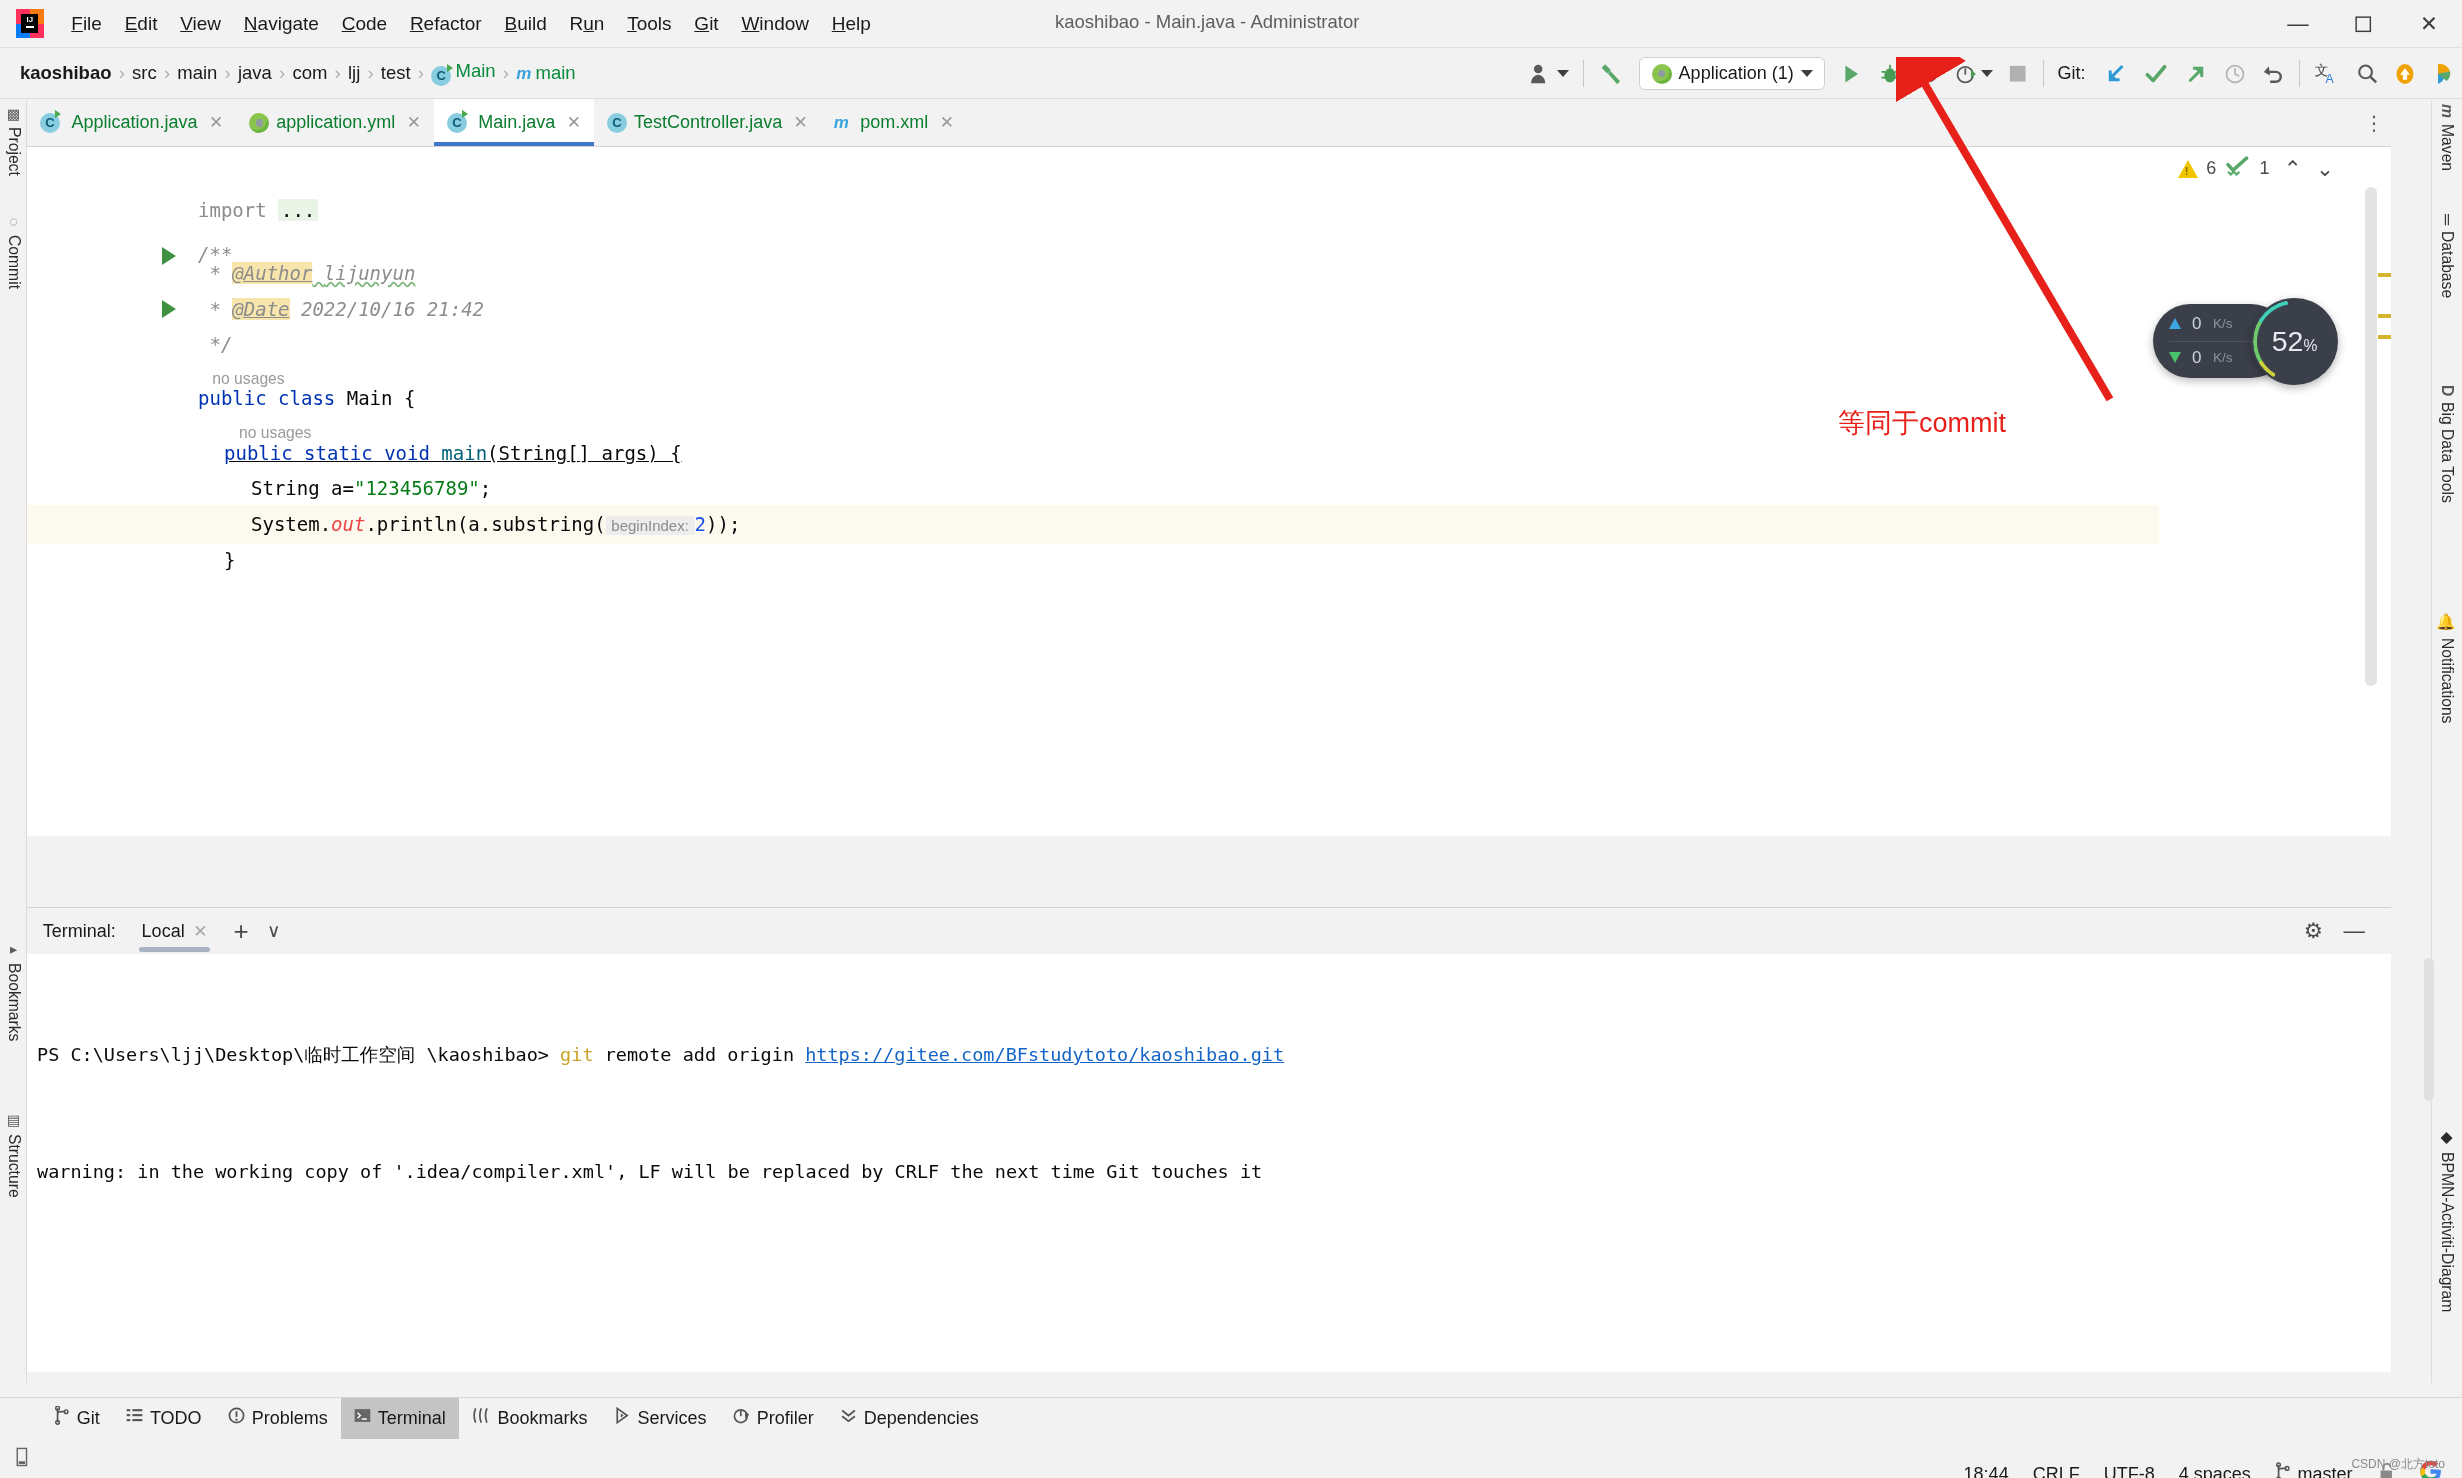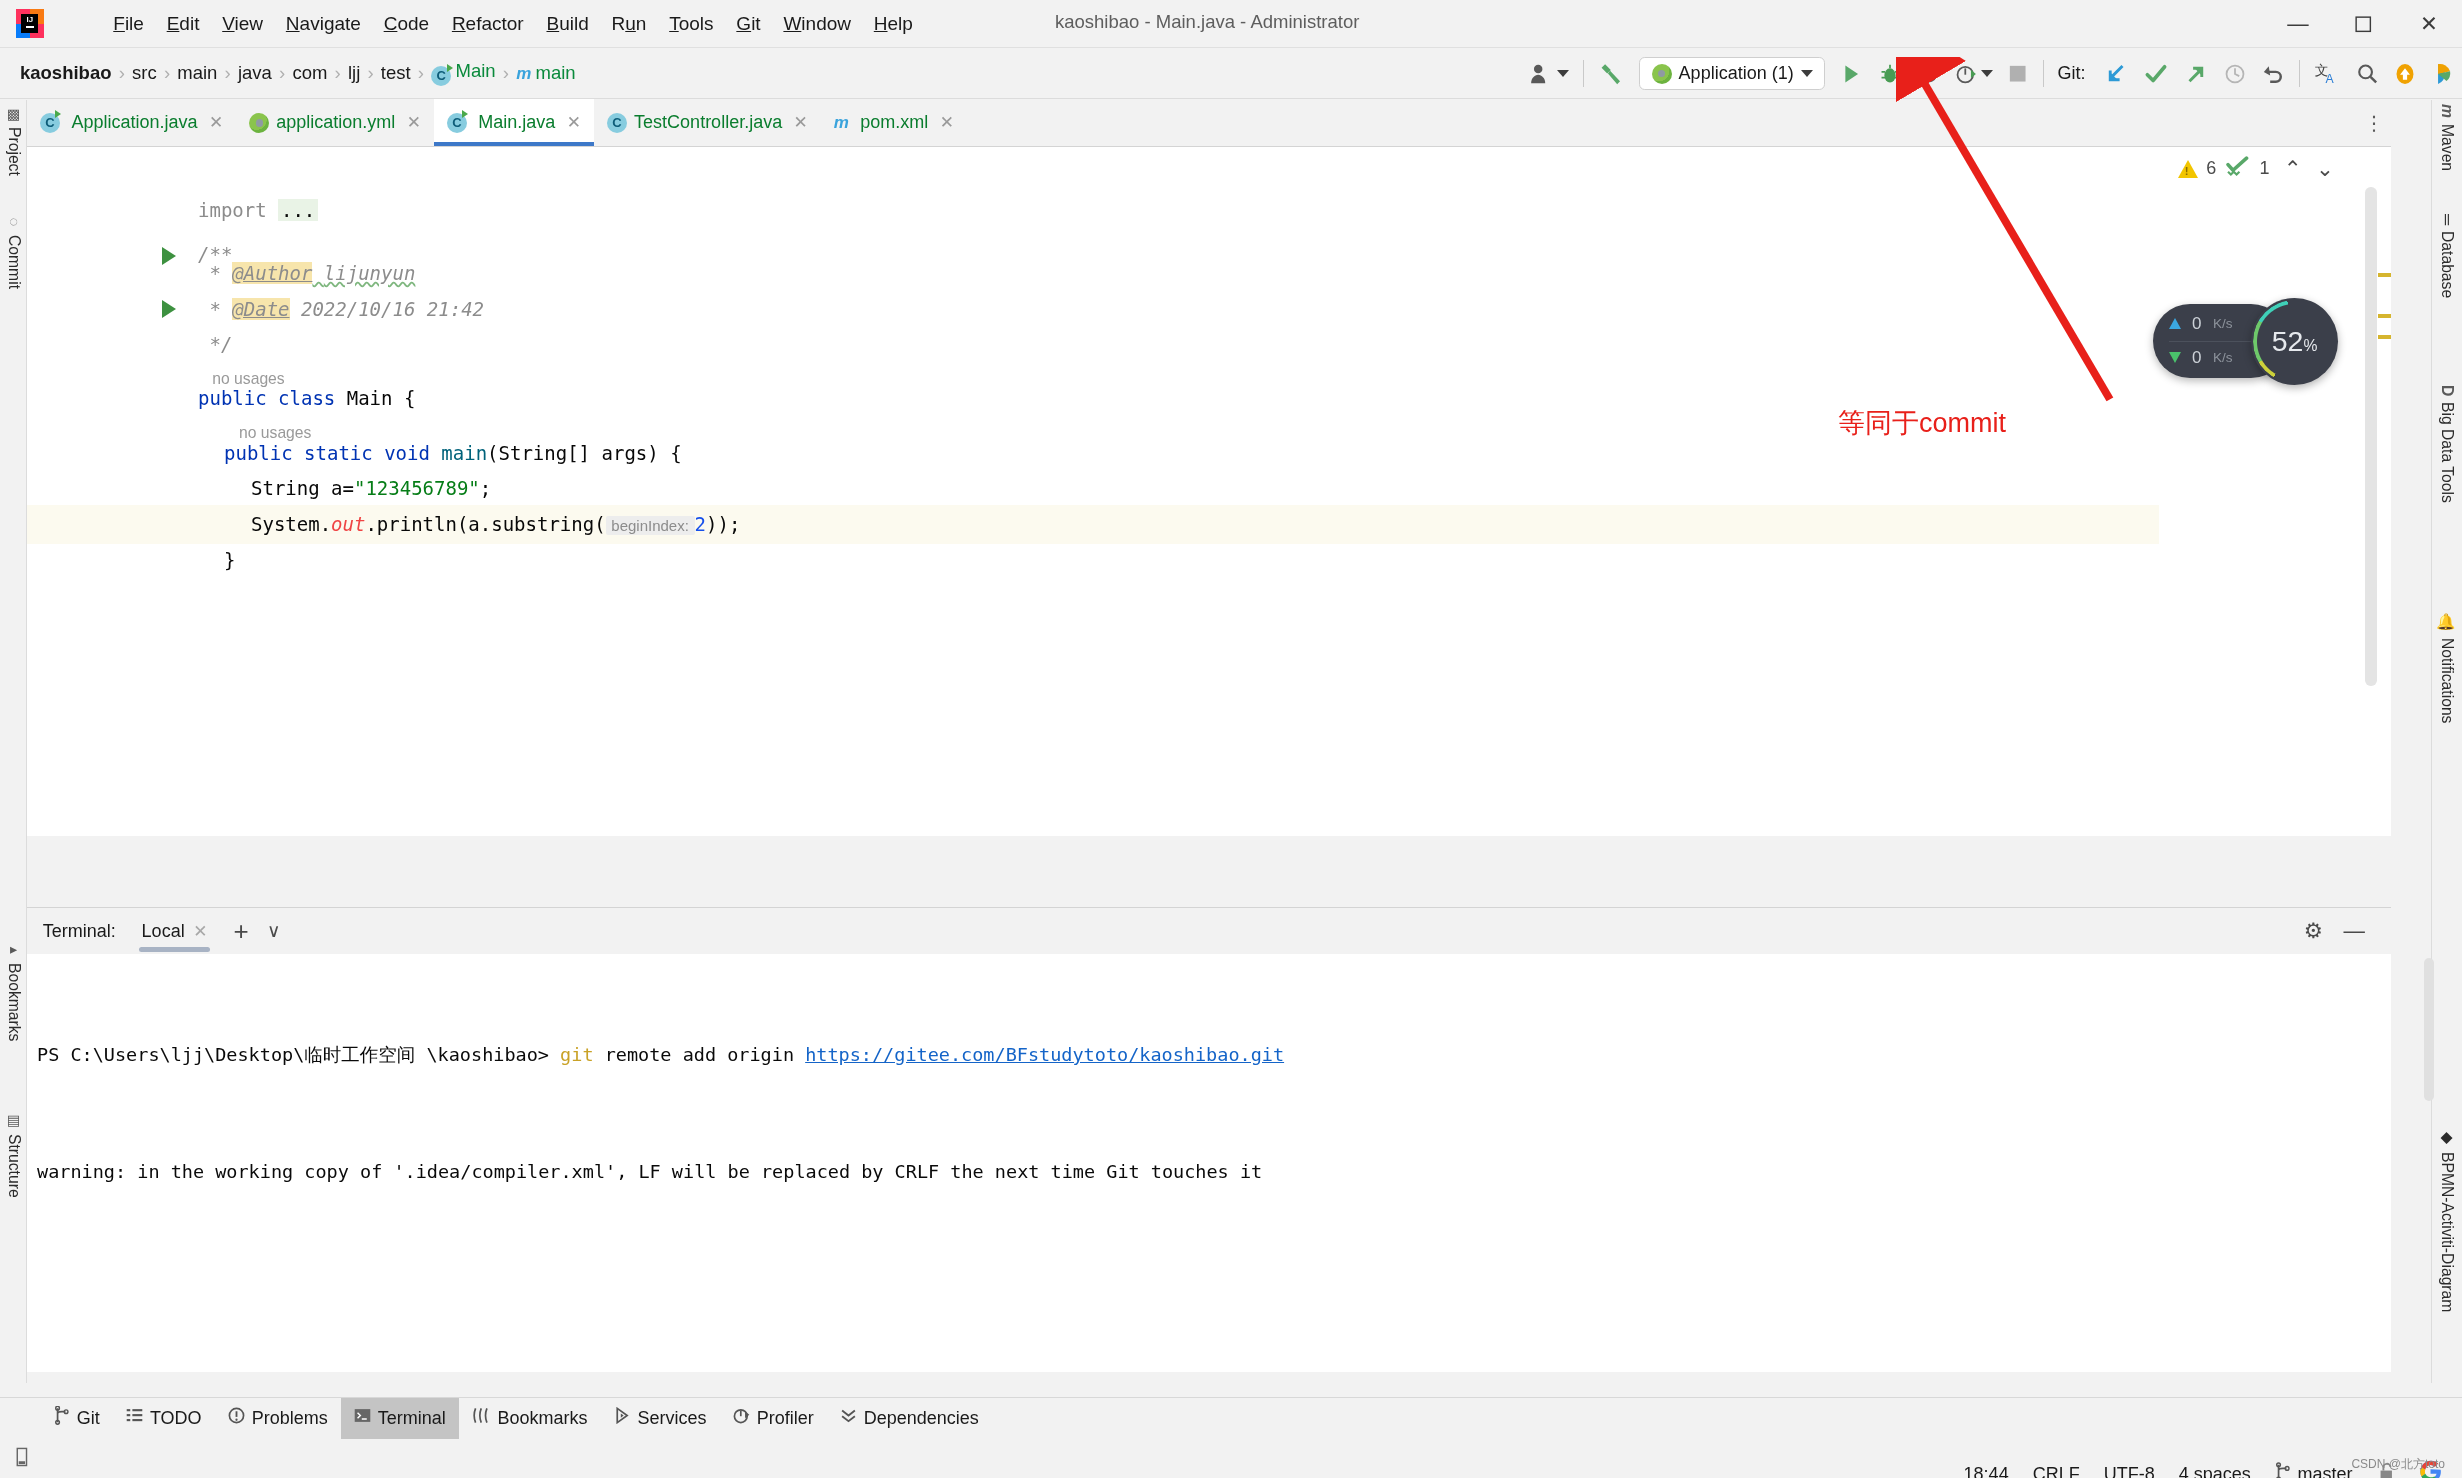--- a/index.html
+++ b/index.html
@@ -9,21 +9,20 @@
     font-family: "Liberation Sans", sans-serif;
     overflow: hidden;
   }
   #app { position: relative; width: 2462px; height: 1479px; background: #f2f2f2; }
 
   
   .titlebar {
     position: absolute; top: 0; left: 0; width: 2462px; height: 48px;
     background: #f2f2f2; display: flex; align-items: center;
     border-bottom: 0.7px solid #e0e0e0;
-    gap: 42px;
   }
   .ij-logo {
     width: 28.5px; height: 28.5px; margin-left: 15.7px; margin-right: 15.7px;
     position: relative; flex: none;
   }
   .ij-logo .q { position: absolute; width: 14.3px; height: 14.3px; }
   .ij-logo .q1 { left:0; top:0; background:#fe315d; }
   .ij-logo .q2 { left:14.3px; top:0; background:#f97a12; }
   .ij-logo .q3 { left:0; top:14.3px; background:#087cfa; }
   .ij-logo .q4 { left:14.3px; top:14.3px; background:#fe315d; }
@@ -527,21 +526,21 @@
 
     <div class="code">
       <div class="ln" style="top:44px;"><span class="cmt" style="font-style:normal">import</span> <span class="foldimp">...</span></div>
       <div class="ln" style="top:88px;"><span class="cmt">/**</span></div>
       <div class="ln" style="top:107px;"><span class="cmt"> * </span><span class="annot">@Author</span><span class="cmt squig"> </span><span class="cmt squig">lijunyun</span></div>
       <div class="ln" style="top:143px;"><span class="cmt"> * </span><span class="annot">@Date</span><span class="cmt"> </span><span class="cmt">2022/10/16 21:42</span></div>
       <div class="ln" style="top:178px;"><span class="cmt"> </span><span class="cmt">*/</span></div>
       <div class="ln" style="top:211px;"><span class="usage" style="margin-left:14.3px">no usages</span></div>
       <div class="ln" style="top:232px;"><span class="kw">public class </span><span>Main {</span></div>
       <div class="ln" style="top:265px;"><span class="usage" style="margin-left:41px">no usages</span></div>
-      <div class="ln" style="top:287px;"><span style="margin-left:26px"></span><span class="kw">public static void </span><span class="meth">main</span><span>(String[] args) {</span></div>
+      <div class="ln" style="top:287px;text-decoration:underline;"><span style="margin-left:26px"></span><span class="kw">public static void </span><span class="meth">main</span><span>(String[] args) {</span></div>
       <div class="ln" style="top:322px;"><span style="margin-left:53px"></span><span>String a=</span><span class="str">"123456789"</span><span>;</span></div>
       <div class="ln hl" style="top:358px;"><span style="margin-left:53px"></span><span>System.</span><span class="static-f">out</span><span>.println(a.substring(</span><span class="hint">beginIndex:</span><span class="num">2</span><span>));</span></div>
       <div class="ln" style="top:394px;"><span style="margin-left:26px"></span><span>}</span></div>
     </div>
 
     <div class="inspect" style="position:absolute; right:57px; top:8.6px;">
       <span class="warn-tri"></span>
       <span>6</span>
       <span>
         <svg width="26" height="21.4" viewBox="0 0 36 30">

